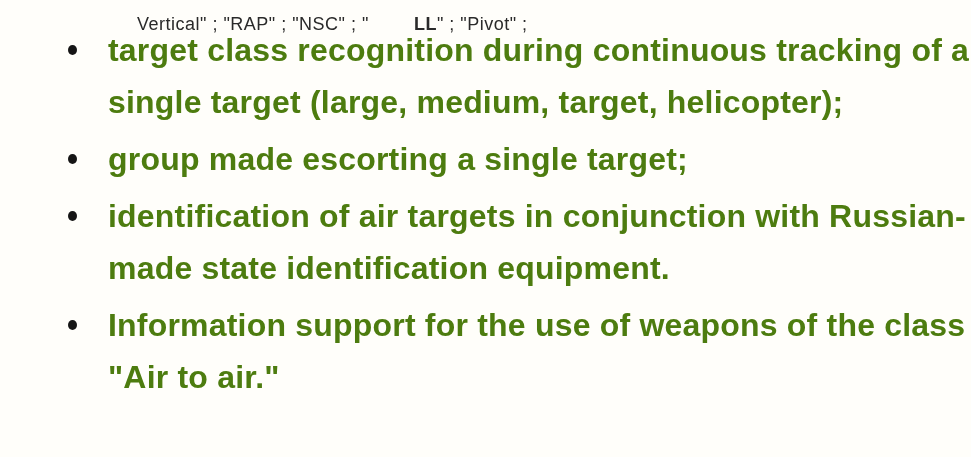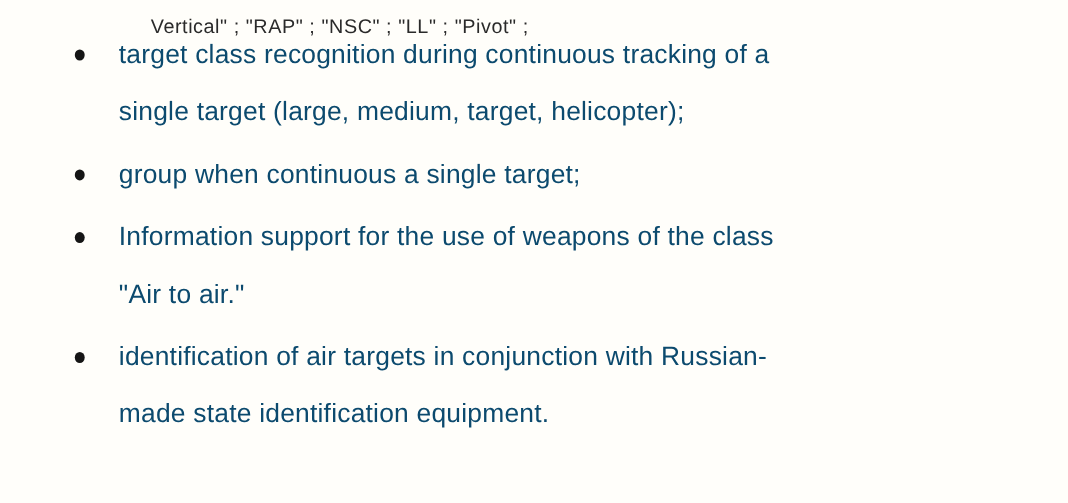--- a/index.html
+++ b/index.html
@@ -23,21 +23,21 @@
   .top-line {
     position: absolute;
     top: -12px;
     left: 115px;
     font-size: 18px;
     line-height: 24px;
     letter-spacing: 0.5px;
     color: #2a2a2a;
     white-space: pre;
   }
-  .top-line .bold-seg { font-weight: 400; }
+  .top-line .bold-seg { font-weight: 700; margin-left: 45px; }
   .bullet-list {
     list-style: none;
     margin: 24px 0 0 0;
     padding: 0;
   }
   .bullet-item {
     display: flex;
     align-items: flex-start;
     padding-left: 68px;
     margin-bottom: 5px;
@@ -45,24 +45,25 @@
   .bullet-dot {
     flex: 0 0 auto;
     width: 9px;
     height: 10px;
     margin-top: 21px;
     margin-right: 31px;
     border-radius: 50%;
     background: #151515;
   }
   .bullet-text {
-    font-size: 24px;
+    font-size: 32px;
     line-height: 52px;
     letter-spacing: 0.2px;
-    color: #0c4a6e;
+    color: #4d7c0f;
+    font-weight: bold;
   }
   .bullet-line { white-space: pre; }
 </style>
 </head>
 <body>
 
 <div class="page">
 
   <div class="top-line">
     <span>Vertical" ; "RAP" ; "NSC" ; "</span><span class="bold-seg">LL</span><span>" ; "Pivot" ;</span>
@@ -74,35 +75,35 @@
       <span class="bullet-dot"></span>
       <div class="bullet-text">
         <div class="bullet-line">target class recognition during continuous tracking of a</div>
         <div class="bullet-line">single target (large, medium, target, helicopter);</div>
       </div>
     </li>
 
     <li class="bullet-item">
       <span class="bullet-dot"></span>
       <div class="bullet-text">
-        <div class="bullet-line">group when continuous a single target;</div>
+        <div class="bullet-line">group made escorting a single target;</div>
+      </div>
+    </li>
+
+    <li class="bullet-item">
+      <span class="bullet-dot"></span>
+      <div class="bullet-text">
+        <div class="bullet-line">identification of air targets in conjunction with Russian-</div>
+        <div class="bullet-line">made state identification equipment.</div>
       </div>
     </li>
 
     <li class="bullet-item">
       <span class="bullet-dot"></span>
       <div class="bullet-text">
         <div class="bullet-line">Information support for the use of weapons of the class</div>
         <div class="bullet-line">"Air to air."</div>
       </div>
     </li>
 
-    <li class="bullet-item">
-      <span class="bullet-dot"></span>
-      <div class="bullet-text">
-        <div class="bullet-line">identification of air targets in conjunction with Russian-</div>
-        <div class="bullet-line">made state identification equipment.</div>
-      </div>
-    </li>
-
   </ul>
 
 </div>
 
 </body></html>

